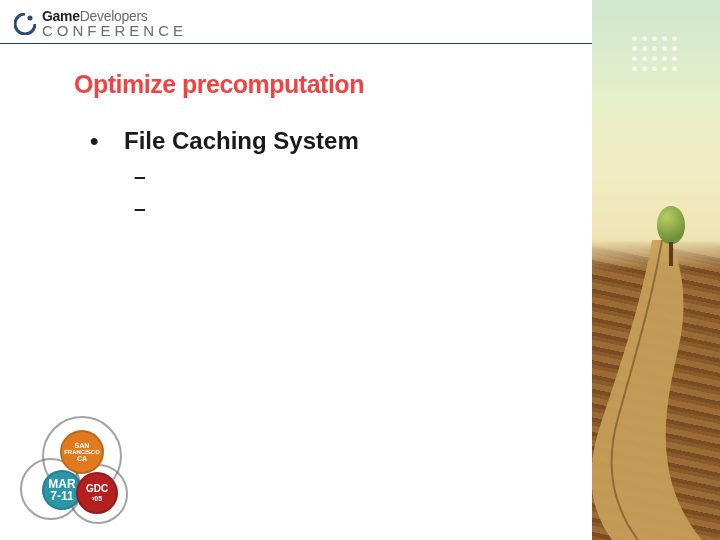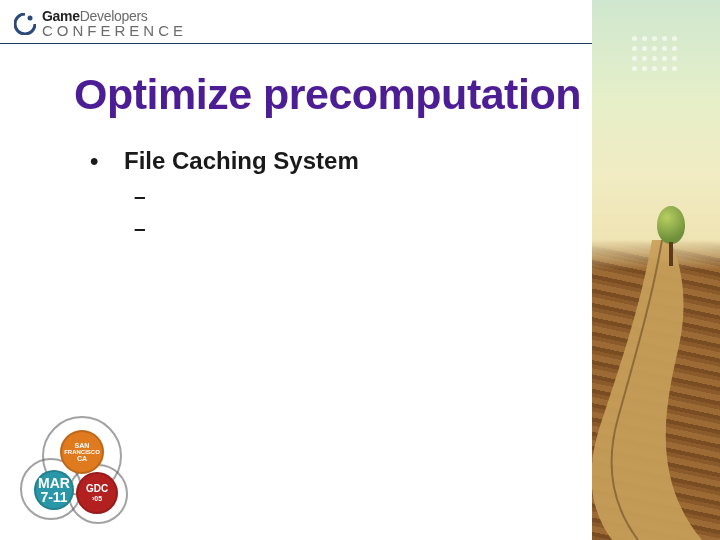--- a/index.html
+++ b/index.html
@@ -38,23 +38,23 @@
     letter-spacing: 4px;
     text-transform: uppercase;
     margin-top: -2px;
   }
   .hr {
     height: 1px;
     background: #23395d;
     margin: 0;
   }
   .title {
-    font-size: 43px;
-    font-weight: 700;
-    color: #4c1d95;
+    font-size: 25px;
+    font-weight: 700;
+    color: #ef4444;
     padding: 26px 0 0 74px;
     letter-spacing: -0.5px;
   }
   .content {
     padding: 28px 150px 0 90px;
     color: #1a1a1a;
   }
   .bullet-row {
     display: flex;
     gap: 14px;
@@ -138,21 +138,21 @@
   .r2 { width: 62px; height: 62px; left: 2px; top: 40px; }
   .r3 { width: 60px; height: 60px; left: 50px; top: 46px; }
   .badge {
     position: absolute; border-radius: 50%;
     display: flex; flex-direction: column;
     align-items: center; justify-content: center;
     color: #fff; font-weight: 700; text-align: center;
     box-shadow: 0 0 0 2px rgba(0,0,0,0.15) inset;
   }
   .b-orange { width: 44px; height: 44px; background: #df7a1e; left: 42px; top: 12px; font-size: 7px; line-height: 1.05; }
-  .b-teal   { width: 40px; height: 40px; background: #2a97a8; left: 16px; top: 52px; font-size: 14px; line-height: 1.0; }
+  .b-teal   { width: 40px; height: 40px; background: #2a97a8; left: 24px; top: 52px; font-size: 12px; line-height: 1.0; }
   .b-red    { width: 42px; height: 42px; background: #b32020; left: 58px; top: 54px; font-size: 10px; line-height: 1.0; gap:1px;text-align:center; }
   .b-red .sm { font-size: 7px; font-weight: 700; }
   .b-orange .xs { font-size: 6px; }
 </style>
 </head>
 <body>
 
 <div class="header">
   <div class="logo-mark">
     <svg width="22" height="22" viewBox="0 0 22 22">

